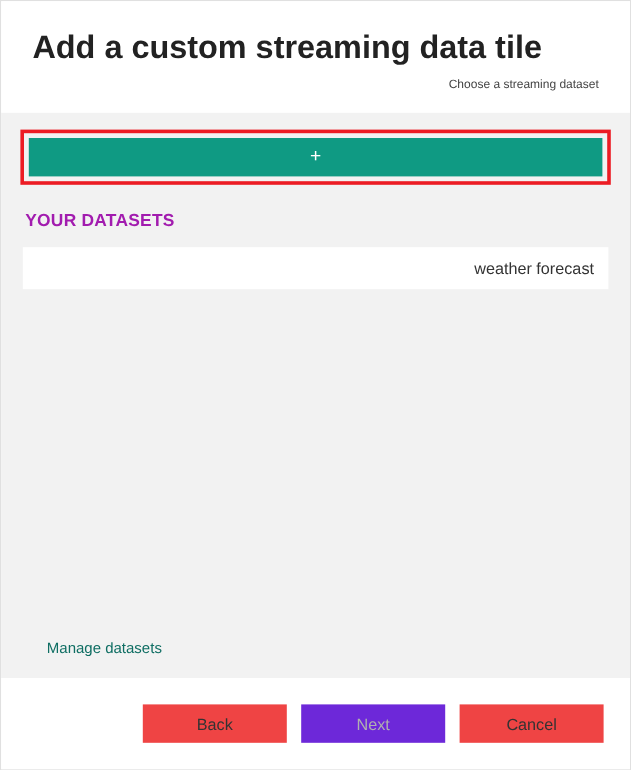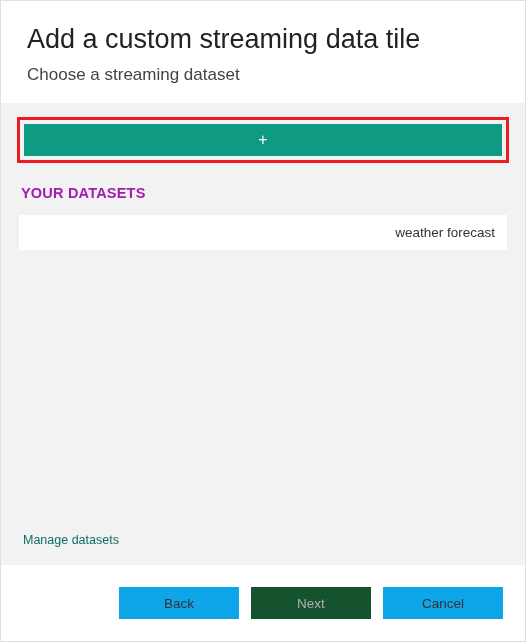--- a/index.html
+++ b/index.html
@@ -16,29 +16,30 @@
       border: 1px solid #e0e0e0;
       display: flex;
       flex-direction: column;
     }
     .header {
       padding: 22px 26px 18px 26px;
       background: #fff;
     }
     .header-title {
       font-size: 27px;
-      font-weight: 400;
+      font-weight: 700;
       color: #222;
       line-height: 1.2;
     }
     .header-subtitle {
-      font-size: 17px;
+      font-size: 10px;
       color: #444;
       margin-top: 10px;
       font-weight: 400;
+      text-align: right;
     }
     .body {
       flex: 1;
       background: #f2f2f2;
       padding: 14px 16px 16px 16px;
       display: flex;
       flex-direction: column;
       position: relative;
     }
     .highlight-wrap {
@@ -76,44 +77,44 @@
       padding: 10px 12px;
       text-align: right;
       font-size: 13.5px;
       color: #333;
       cursor: pointer;
       margin: 0 2px;
     }
     .manage-link {
       position: absolute;
       bottom: 18px;
-      left: 22px;
+      left: 38px;
       font-size: 12.5px;
       color: #0f6e63;
       cursor: pointer;
     }
     .footer {
       background: #fff;
       padding: 22px 22px 22px 22px;
       display: flex;
       justify-content: flex-end;
       gap: 12px;
     }
     .footer-btn {
       width: 120px;
       height: 32px;
       border: none;
       font-size: 13.5px;
       font-family: inherit;
       cursor: pointer;
-      background: #0ea5e9;
+      background: #ef4444;
       color: #333;
     }
     .footer-btn.disabled {
-      background: #14532d;
+      background: #6d28d9;
       color: #b0b0b0;
       cursor: default;
     }
   </style>
 </head>
 <body>
 
 <div class="panel">
 
   <div class="header">

